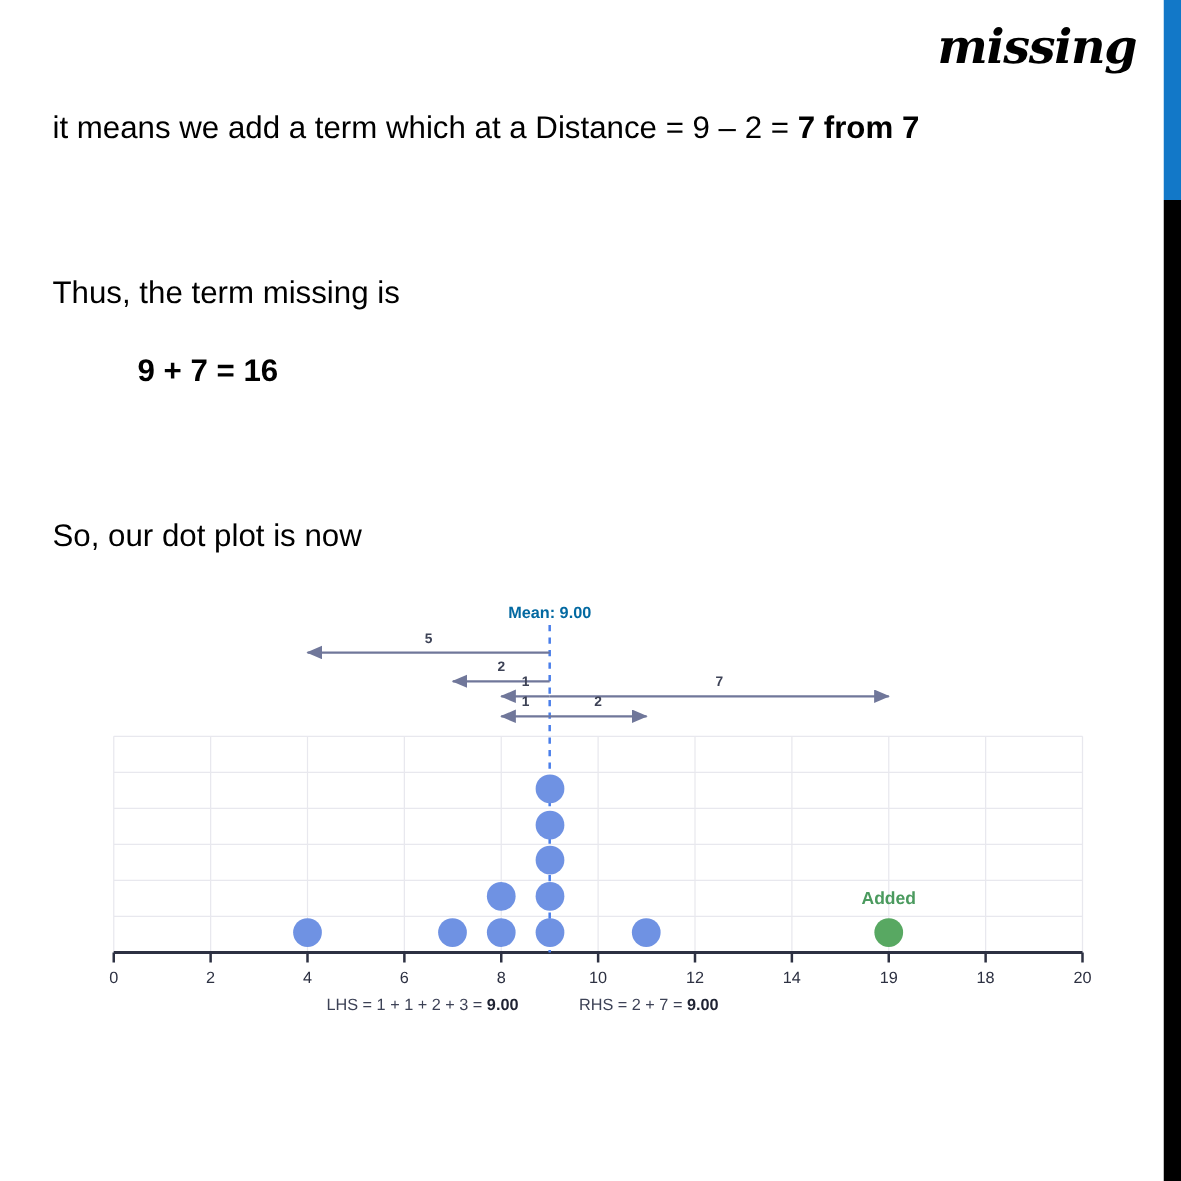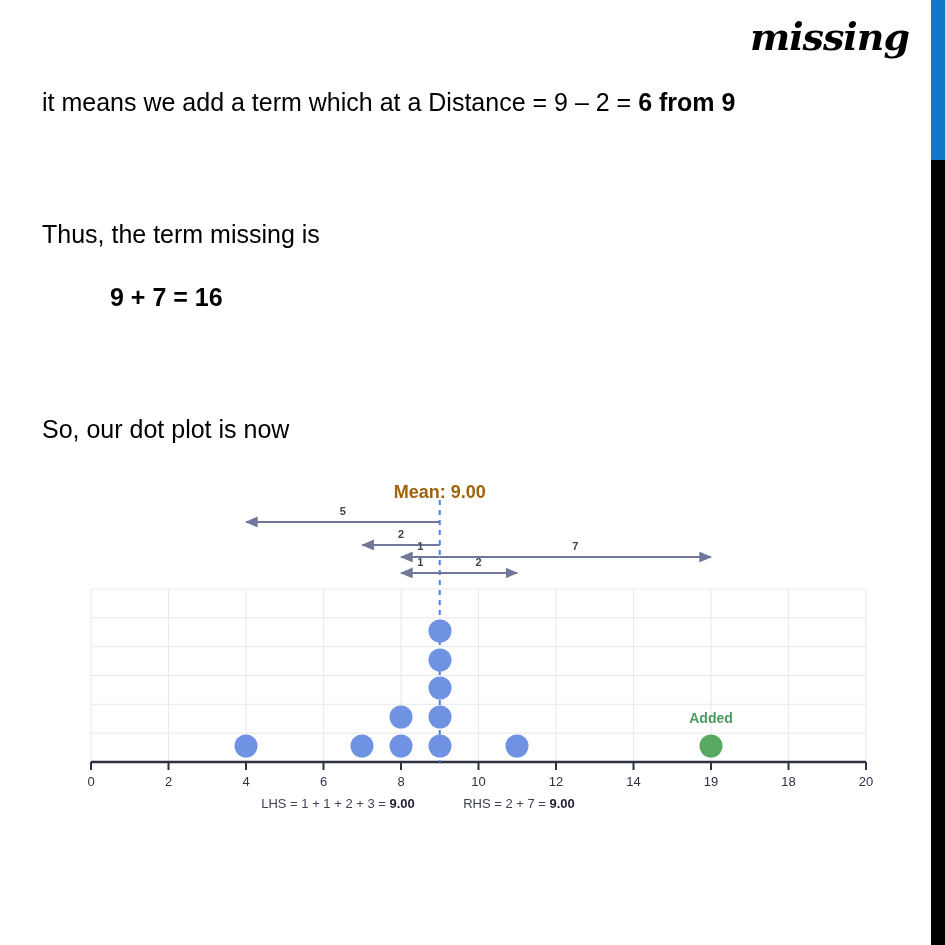--- a/index.html
+++ b/index.html
@@ -46,22 +46,22 @@
 
   
   .chart{
     position:absolute; left:0; top:0; width:945px; height:945px;
     pointer-events:none;
   }
   .chart-layer{position:absolute;left:0;top:0;}
 
   .mean-label{
     position:absolute;
-    color:#a16207;
-    font-size:18px;
+    color:#0369a1;
+    font-size:13px;
     font-weight:bold;
     transform:translateX(-50%);
     white-space:nowrap;
     text-align:right;
   }
   .arrow-label{
     position:absolute;
     color:#3d4256;
     font-size:11px;
     font-weight:bold;
@@ -101,21 +101,21 @@
   .dot-green{background:#58a862;}
 </style>
 </head>
 <body>
 
 <div class="edge-blue"></div>
 <div class="edge-black"></div>
 
 <div class="brand">missing</div>
 
-<div class="line" id="line1"><span>it means we add a term which at a Distance = 9 – 2 = </span><b>6 from 9</b></div>
+<div class="line" id="line1"><span>it means we add a term which at a Distance = 9 – 2 = </span><b>7 from 7</b></div>
 
 <div class="line" id="line2">Thus, the term missing is</div>
 <div class="line" id="line3">9 + 7 = 16</div>
 <div class="line" id="line4">So, our dot plot is now</div>
 
 <div class="chart">
   <svg class="chart-layer" id="chart-svg" width="945" height="945">
       <defs>
         <marker id="ah-left" markerWidth="8" markerHeight="8" refX="6.5" refY="3" orient="auto-start-reverse" markerUnits="strokeWidth">
           <path d="M0,0 L7,3 L0,6 z" fill="#70779a"></path>

